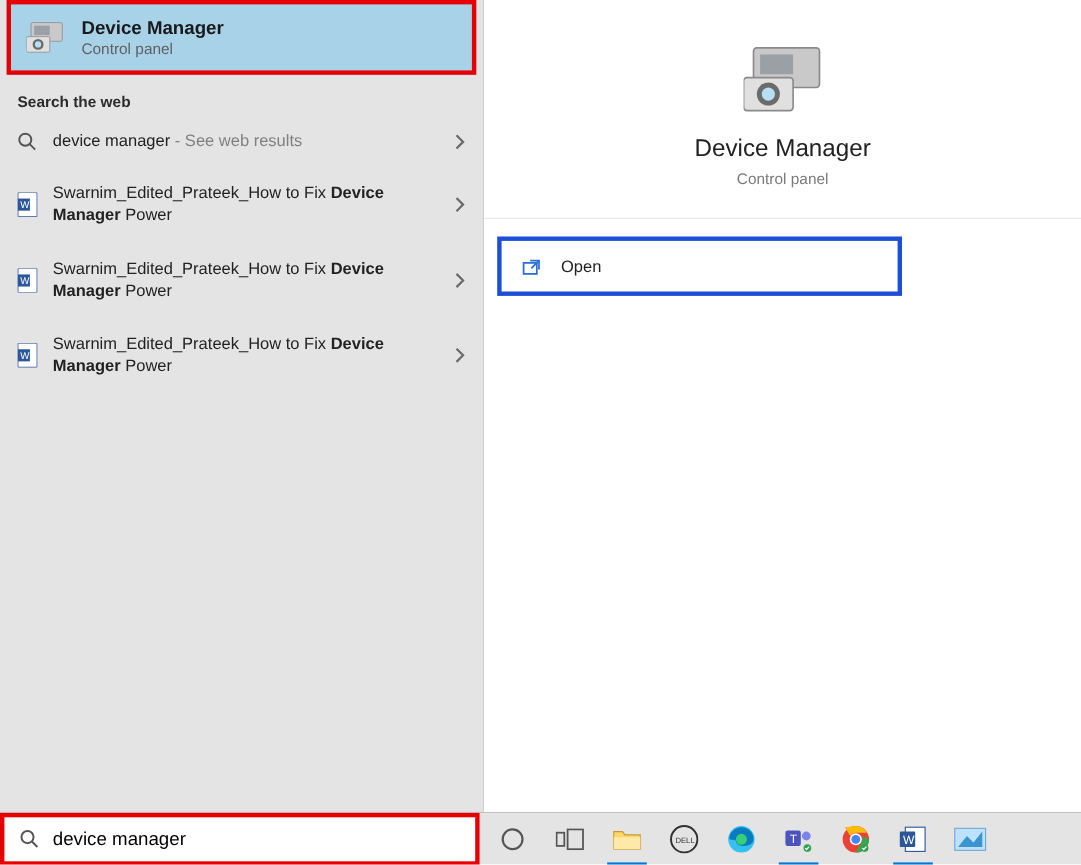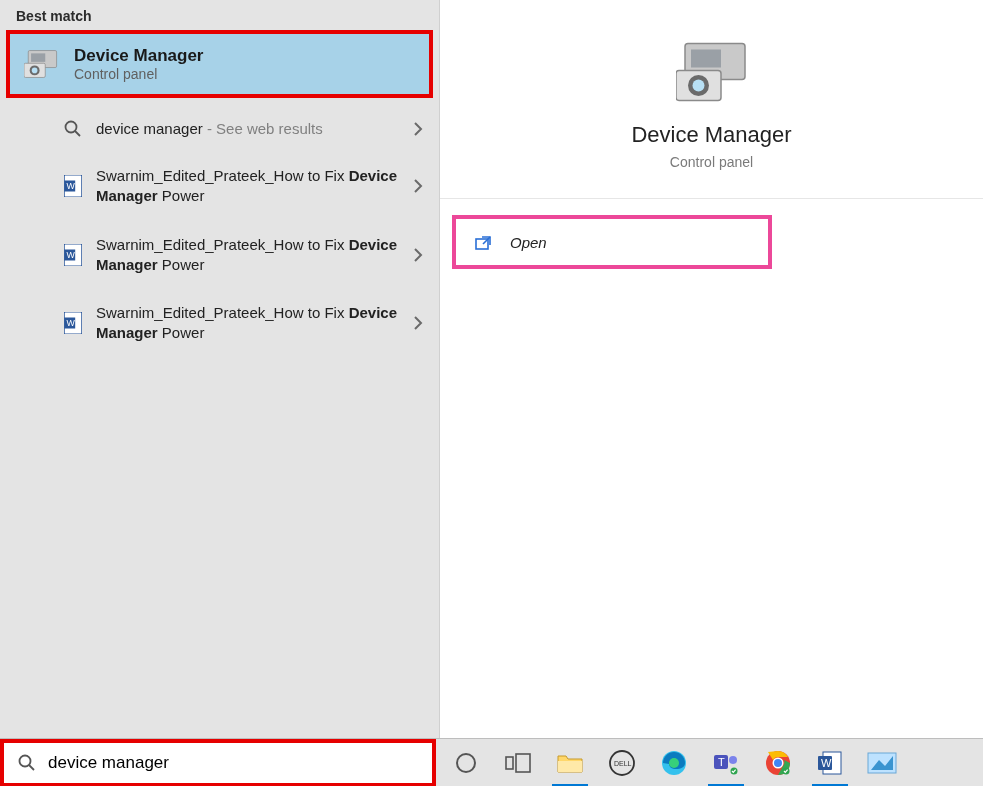--- a/index.html
+++ b/index.html
@@ -10,39 +10,39 @@
 
   
   .left { width: 440px; background: #e4e4e4; display: flex; flex-direction: column; border-right: 1px solid #d0d0d0; }
   .section-label { font-size: 14px; font-weight: 600; color: #2b2b2b; padding: 8px 16px 6px 16px; }
 
   .best-match-box { margin: 0 6px 8px 6px; border: 4px solid #e60000; background: #a7d2e8; display: flex; align-items: center; padding: 12px 14px; gap: 16px; }
   .dm-icon-sm { width: 34px; height: 30px; }
   .bm-texts .title { font-size: 17px; font-weight: 600; color: #1a1a1a; }
   .bm-texts .sub   { font-size: 14px; color: #606060; }
 
-  .row { display: flex; align-items: center; padding: 14px 16px; gap: 14px; cursor: default; margin-left: 48px; }
+  .row { display: flex; align-items: center; padding: 14px 16px; gap: 14px; cursor: default; }
   .row .grow { flex: 1; }
   .row .chev { color: #6a6a6a; }
   .web-row .query { font-size: 15px; color: #222; }
   .web-row .hint  { font-size: 15px; color: #808080; }
   .doc-row { }
   .doc-row .doc-icon { width: 18px; height: 22px; flex: none; }
   .doc-row .doc-text { font-size: 15px; color: #222; line-height: 1.35; }
   .doc-row .doc-text .bold { font-weight: 700; }
   .spacer-left { flex: 1; }
 
   
   .right { flex: 1; background: #fff; display: flex; flex-direction: column; position: relative; }
   .preview-head { display: flex; flex-direction: column; align-items: center; padding: 40px 20px 28px 20px; border-bottom: 1px solid #e6e6e6; }
   .dm-icon-lg { width: 72px; height: 64px; margin-bottom: 18px; }
   .preview-title { font-size: 22px; color: #222; margin-bottom: 6px; }
   .preview-sub   { font-size: 14px; color: #7a7a7a; }
   .actions { padding: 16px 12px; }
-  .open-row { display: flex; align-items: center; gap: 18px; padding: 14px 18px; border: 4px solid #ec4899; width: 320px; font-style: italic; }
+  .open-row { display: flex; align-items: center; gap: 18px; padding: 14px 18px; border: 4px solid #1d4ed8; width: 368px; }
   .open-row .open-icon { color: #2a6fd6; }
   .open-row .open-label { font-size: 15px; color: #222; }
 
   
   .taskbar { height: 48px; background: #e4e4e4; display: flex; align-items: center; gap: 0; border-top: 1px solid #bdbdbd; }
   .search-box { display: flex; align-items: center; width: 436px; height: 48px; background: #fff; border: 4px solid #e60000; padding: 0 14px; gap: 12px; }
   .search-box input { border: none; outline: none; font-size: 17px; flex: 1; background: transparent; }
   .task-icons { display: flex; align-items: center; gap: 4px; padding-left: 6px; }
   .tbi { width: 48px; height: 48px; display: flex; align-items: center; justify-content: center; position: relative; }
   .tbi.active::after { content:""; position:absolute; left:6px; right:6px; bottom:0; height:3px; background:#0078d4; }
@@ -79,32 +79,32 @@
       <polyline points="8,4 16,4 16,12" fill="none" stroke="#2a6fd6" stroke-width="1.6"></polyline>
       <line x1="16" y1="4" x2="9" y2="11" stroke="#2a6fd6" stroke-width="1.6"></line>
     </g>
   </defs>
 </svg>
 
 <div class="root">
   <div class="panes">
 
     <div class="left">
-      <div class="section-label">Best match</div>
 
       <div class="best-match-box">
         <svg class="dm-icon-sm" viewBox="0 0 48 42">
             <use href="#dm-icon"></use>
           </svg>
         <div class="bm-texts">
           <div class="title">Device Manager</div>
           <div class="sub">Control panel</div>
         </div>
       </div>
 
+      <div class="section-label">Search the web</div>
 
       <div class="row web-row">
         <svg class="search-glyph" viewBox="0 0 18 18">
             <use href="#search-glyph-g"></use>
           </svg>
         <div class="grow">
           <span class="query">device manager</span><span class="hint"> - See web results</span>
         </div>
         <svg class="chev-glyph chev" viewBox="0 0 10 16">
             <use href="#chev-g"></use>

